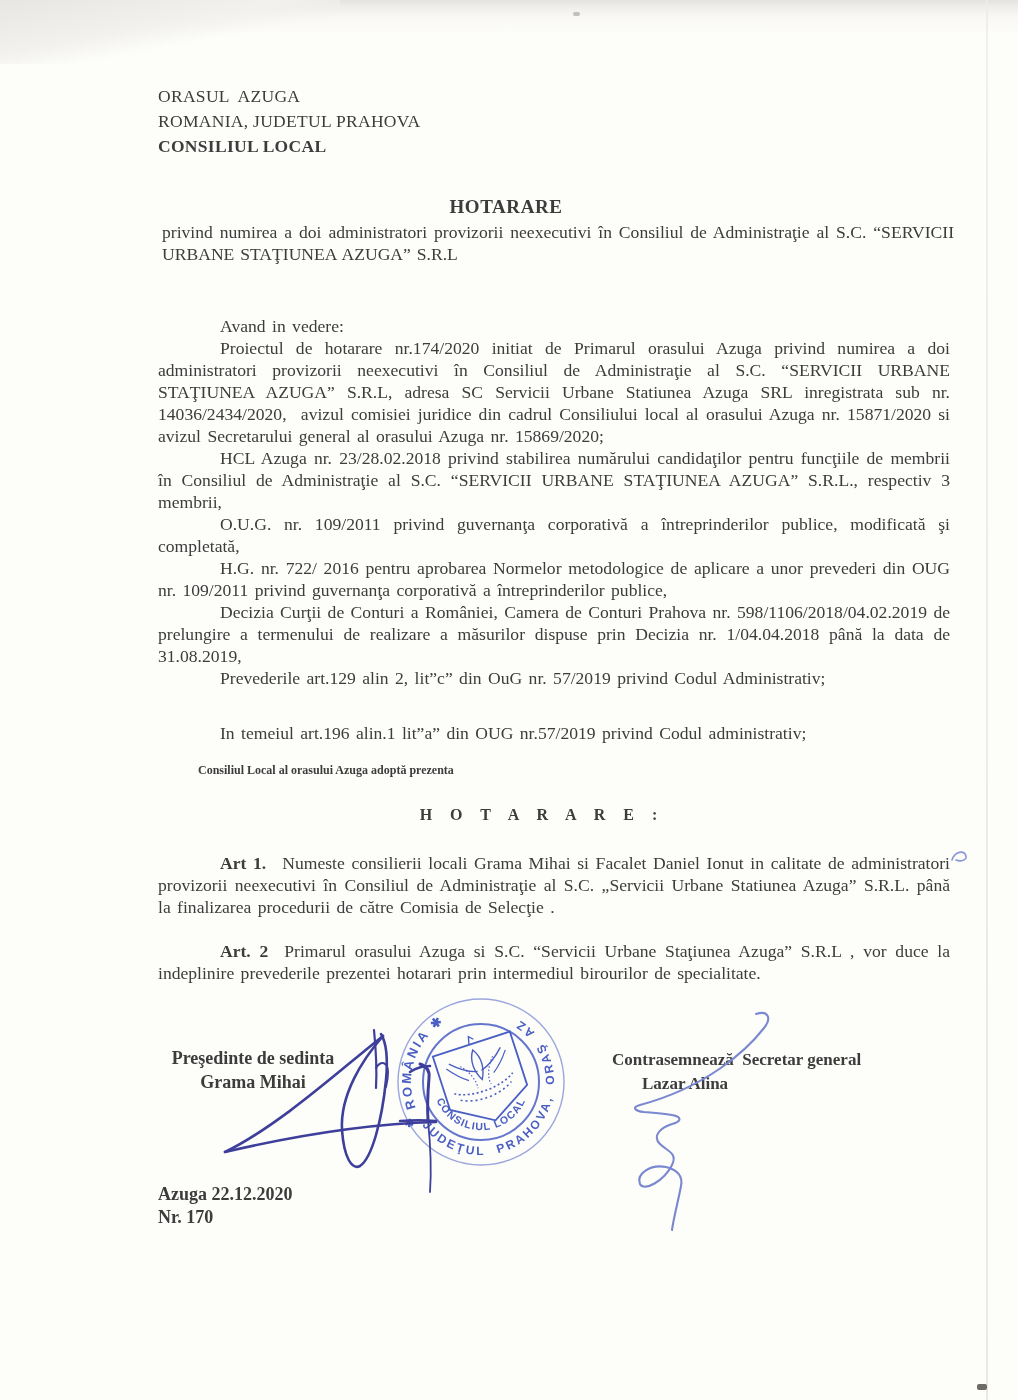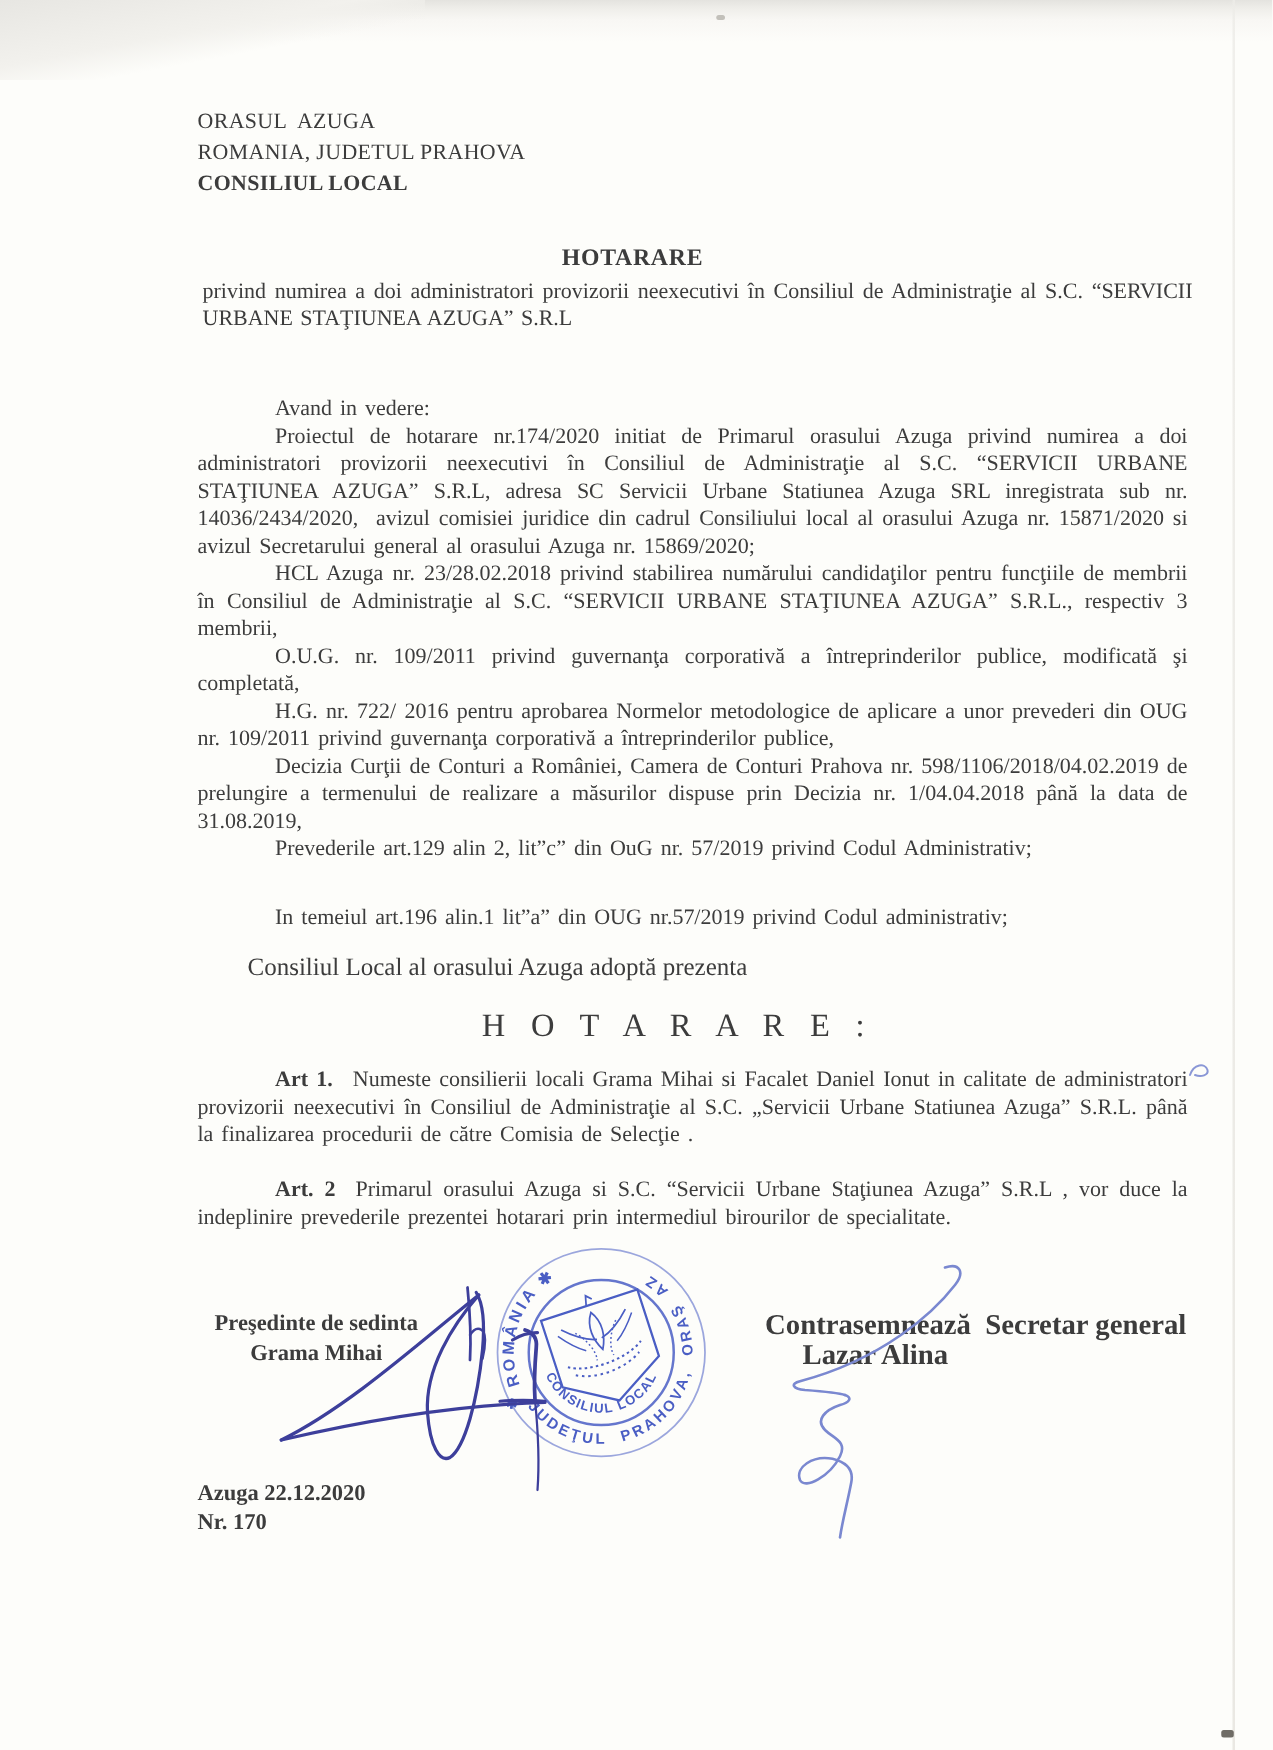--- a/index.html
+++ b/index.html
@@ -23,28 +23,28 @@
   
   .header{left:158px;top:84px;font-size:17.5px;line-height:25px;letter-spacing:.3px;}
   .bold{font-weight:bold;}
   .title-block{left:162px;top:196px;width:792px;}
   .doc-title{text-align:center;font-weight:bold;font-size:19px;letter-spacing:.6px;transform:translateX(-52px);}
   .doc-subtitle{margin-top:3px;font-size:17.6px;line-height:22.4px;text-align:justify;word-spacing:1.5px;}
   .bodyblock{left:158px;width:792px;font-size:17.6px;line-height:22px;text-align:justify;word-spacing:2px;}
   .bodyblock p{margin:0;text-indent:62px;}
   .preamble{top:315px;}
   .temei{top:722px;}
-  .adoption{left:158px;top:763px;width:792px;font-size:20px;font-weight:normal;text-indent:40px;}
-  .decision-heading{left:158px;top:806px;width:792px;text-align:center;font-weight:normal;
-    font-size:26px;letter-spacing:7px;transform:translateX(-12px);}
+  .adoption{left:158px;top:763px;width:792px;font-size:12px;font-weight:bold;text-indent:40px;}
+  .decision-heading{left:158px;top:806px;width:792px;text-align:center;font-weight:bold;
+    font-size:16px;letter-spacing:7px;transform:translateX(-12px);}
   .art1{top:852px;}
   .art2{top:940px;}
   .art-label{font-weight:bold;padding-right:16px;}
   .sig-left{left:160px;top:1046px;width:186px;text-align:center;font-weight:bold;font-size:18px;line-height:24px;}
-  .sig-right{left:612px;top:1048px;font-weight:bold;font-size:23px;line-height:24px;}
+  .sig-right{left:612px;top:1048px;font-weight:bold;font-size:17px;line-height:24px;}
   .sig-right .name{padding-left:30px;}
   .footer{left:158px;top:1183px;font-weight:bold;font-size:18px;line-height:23px;}
   
   .stamp-svg{left:386px;top:987px;width:190px;height:190px;pointer-events:none;}
   .sigink-left{left:210px;top:1015px;width:240px;height:185px;pointer-events:none;}
   .sigink-right{left:612px;top:1002px;width:170px;height:248px;pointer-events:none;}
   .pen-mark{left:950px;top:848px;width:24px;height:18px;pointer-events:none;}
 </style>
 </head>
 <body>

